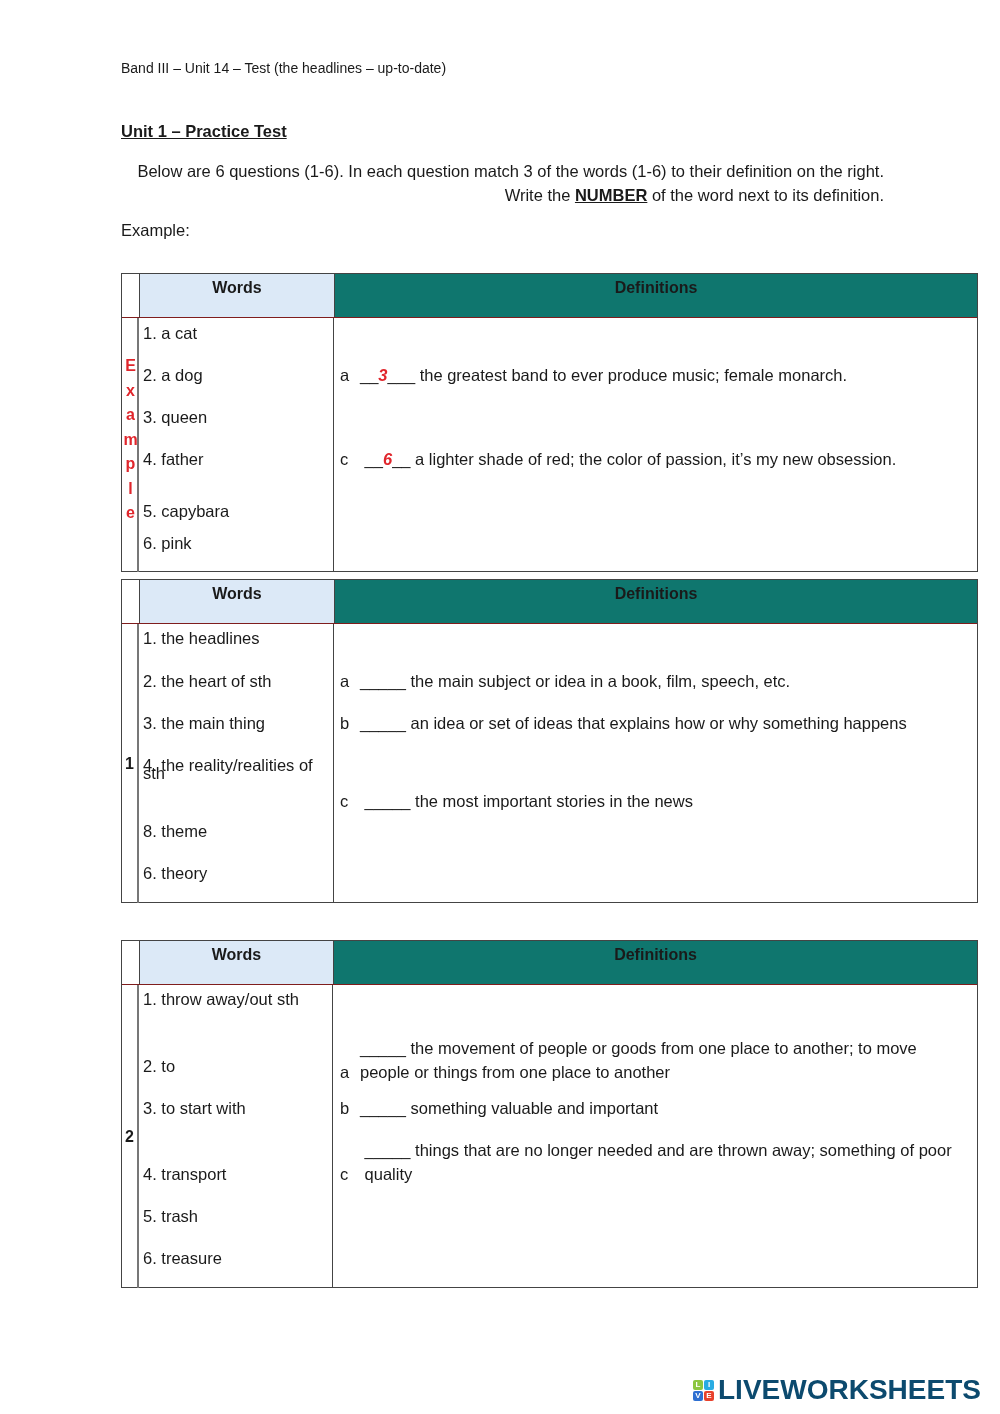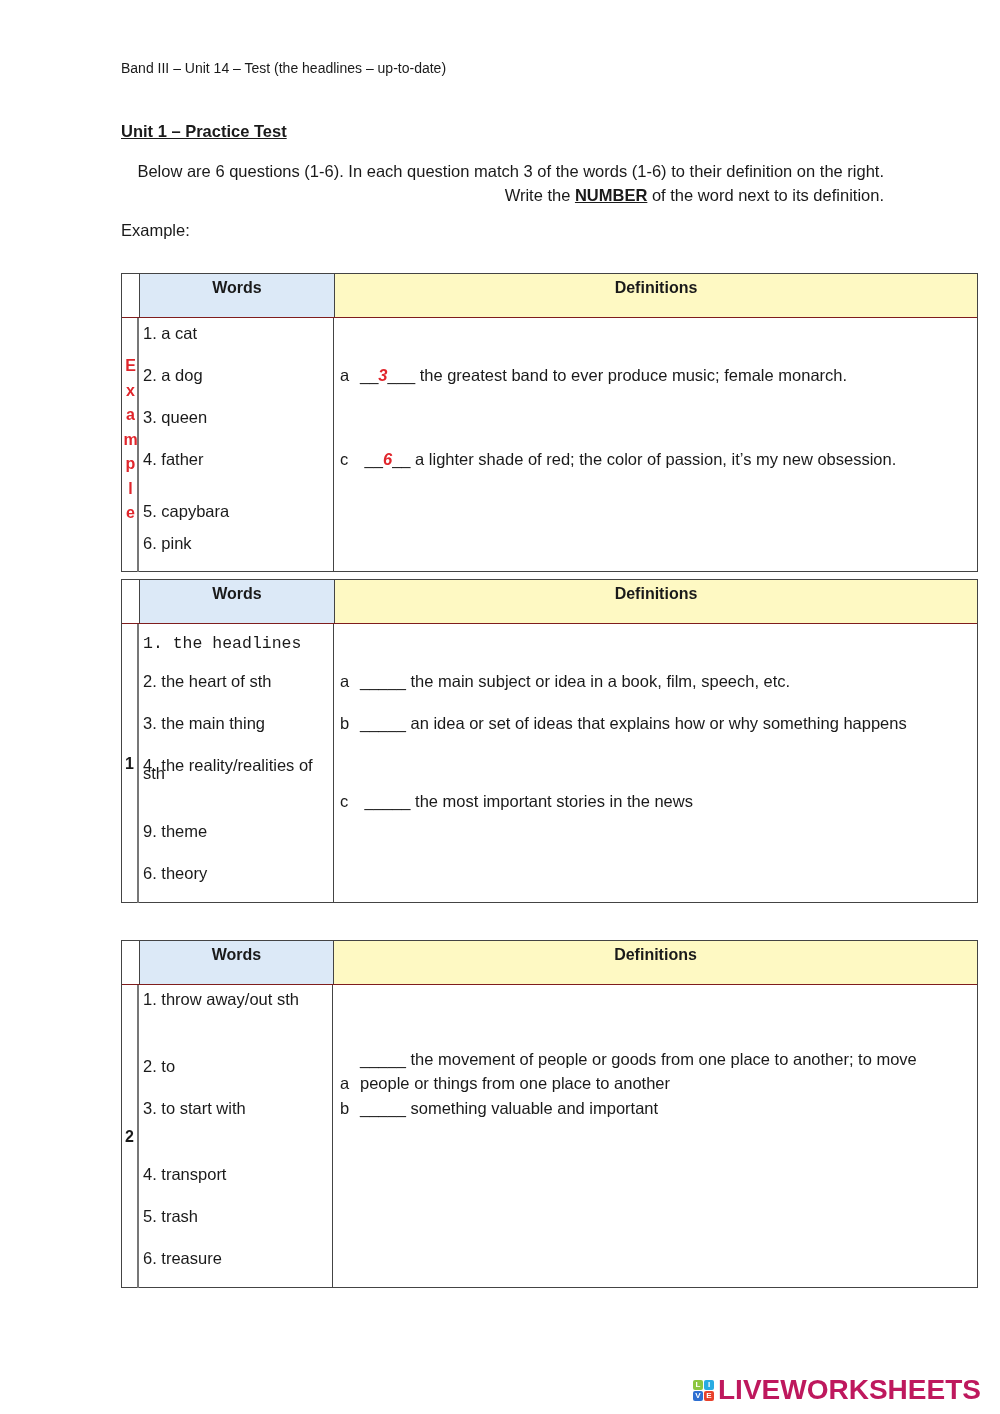--- a/index.html
+++ b/index.html
@@ -8,40 +8,40 @@
   .doc-title { position: absolute; left: 121px; top: 60px; font-size: 14px; }
   .section-title { position: absolute; left: 121px; top: 122px; font-size: 16.5px; font-weight: bold; text-decoration: underline; }
   .instructions { position: absolute; left: 124px; top: 159px; width: 760px; font-size: 16.5px; line-height: 24px; text-align: right; }
   .instructions b { text-decoration: underline; }
   .example-label { position: absolute; left: 121px; top: 221px; font-size: 16.5px; }
 
   .mtable { position: absolute; left: 121px; width: 857px; border: 1px solid #444; box-sizing: border-box; }
   .mtable .hdr { display: flex; height: 43px; border-bottom: 1px solid #7f1d1d; }
   .mtable .hdr .num-col { width: 17px; border-right: 1px solid #444; background: #fff; }
   .mtable .hdr .w-col { width: 195px; border-right: 1px solid #444; background: #dce9f7; font-weight: bold; font-size: 16px; text-align: center; padding-top: 5px; box-sizing: border-box; }
-  .mtable .hdr .d-col { flex: 1; background: #fef9c3; font-weight: bold; font-size: 16px; text-align: center; padding-top: 5px; box-sizing: border-box; }
+  .mtable .hdr .d-col { flex: 1; background: #0f766e; font-weight: bold; font-size: 16px; text-align: center; padding-top: 5px; box-sizing: border-box; }
   .mtable .body { display: flex; position: relative; }
   .mtable .body .num-col { width: 17px; border-right: 2px solid #777; display: flex; align-items: center; justify-content: center; font-weight: bold; font-size: 16px; box-sizing: border-box; }
   .mtable .body .w-col { width: 195px; border-right: 1px solid #444; box-sizing: border-box; padding-left: 3px; }
   .mtable .body .d-col { flex: 1; position: relative; }
   .word { position: absolute; left: 21px; font-size: 16.5px; line-height: 24px; }
   .def { position: absolute; left: 218px; font-size: 16.5px; line-height: 24px; white-space: nowrap; }
   .def .letter { display: inline-block; width: 20px; }
   .red-answer { color: #e0262c; font-weight: bold; font-style: italic; }
   .ex-vertical { position: absolute; left: 0; width: 17px; text-align: center; color: #e0262c; font-weight: bold; font-size: 16px; line-height: 24.5px; }
   .ex-vertical span { display: block; }
   .def2 { position: absolute; left: 218px; font-size: 16.5px; line-height: 24px; }
   .def2 .line1 { padding-left: 20px; white-space: nowrap; }
   .def2 .line2 { white-space: nowrap; }
   .def2 .line2 .letter { display: inline-block; width: 20px; }
 
   .logo { position: absolute; left: 693px; top: 1374px; display: flex; align-items: center; }
   .logo-grid { display: grid; grid-template-columns: 10px 10px; grid-gap: 1px; margin-right: 4px; }
   .logo-grid span { width: 10px; height: 10px; font-size: 8px; color: #fff; font-weight: bold; text-align: center; line-height: 10px; border-radius: 2px; }
-  .logo-text { font-size: 28px; font-weight: bold; color: #be185d; letter-spacing: 0px; }
+  .logo-text { font-size: 28px; font-weight: bold; color: #0c4a6e; letter-spacing: 0px; }
 </style>
 </head>
 <body>
 
 <div class="doc-title">Band III – Unit 14 – Test (the headlines – up-to-date)</div>
 <div class="section-title">Unit 1 – Practice Test</div>
 <div class="instructions"><span>Below are 6 questions (1-6). In each question match 3 of the words (1-6) to their definition on the right. Write the </span><b>NUMBER</b><span> of the word next to its definition.</span></div>
 <div class="example-label">Example:</div>
 
 <div class="mtable" style="top:273px; height:299px;">
@@ -82,26 +82,26 @@
 <div class="mtable" style="top:579px; height:324px;">
   <div class="hdr">
     <div class="num-col"></div>
     <div class="w-col">Words</div>
     <div class="d-col">Definitions</div>
   </div>
   <div class="body" style="height:279px;">
     <div class="num-col">1</div>
     <div class="w-col"></div>
     <div class="d-col"></div>
-    <div class="word" style="top:8px;font-family:Liberation Mono, monospace;">1. the headlines</div>
+    <div class="word" style="top:2px;">1. the headlines</div>
     <div class="word" style="top:45px;">2. the heart of sth</div>
     <div class="word" style="top:87px;">3. the main thing</div>
     <div class="word" style="top:129px;">4. the reality/realities of</div>
     <div class="word" style="top:137px;">sth</div>
-    <div class="word" style="top:195px;">9. theme</div>
+    <div class="word" style="top:195px;">8. theme</div>
     <div class="word" style="top:237px;">6. theory</div>
 
     <div class="def" style="top:45px;">
       <span class="letter">a</span><span>_____</span><span> the main subject or idea in a book, film, speech, etc.</span>
     </div>
     <div class="def" style="top:87px;">
       <span class="letter">b</span><span>_____</span><span> an idea or set of ideas that explains how or why something happens</span>
     </div>
     <div class="def" style="top:165px;">
       <span class="letter">c</span><span style="white-space:pre"> _____</span><span> the most important stories in the news</span>
@@ -119,26 +119,30 @@
     <div class="num-col">2</div>
     <div class="w-col" style="width:194px;"></div>
     <div class="d-col"></div>
     <div class="word" style="top:2px;">1. throw away/out sth</div>
     <div class="word" style="top:69px;">2. to</div>
     <div class="word" style="top:111px;">3. to start with</div>
     <div class="word" style="top:177px;">4. transport</div>
     <div class="word" style="top:219px;">5. trash</div>
     <div class="word" style="top:261px;">6. treasure</div>
 
-    <div class="def2" style="top:62px;">
+    <div class="def2" style="top:51px;">
       <div class="line1"><span>_____</span><span> the movement of people or goods from one place to another; to move</span></div>
       <div class="line2"><span class="letter">a</span><span>people or things from one place to another</span></div>
     </div>
     <div class="def" style="top:111px;">
       <span class="letter">b</span><span>_____</span><span> something valuable and important</span>
+    </div>
+    <div class="def2" style="top:153px;">
+      <div class="line1"><span style="white-space:pre"> _____</span><span> things that are no longer needed and are thrown away; something of poor</span></div>
+      <div class="line2" style="white-space:pre"><span class="letter">c</span><span> quality</span></div>
     </div>
   </div>
 </div>
 
 <div class="logo">
   <div class="logo-grid">
     <span style="background:#8cc63f">L</span>
     <span style="background:#29abe2">I</span>
     <span style="background:#2e6fd1">V</span>
     <span style="background:#e8412c">E</span>

